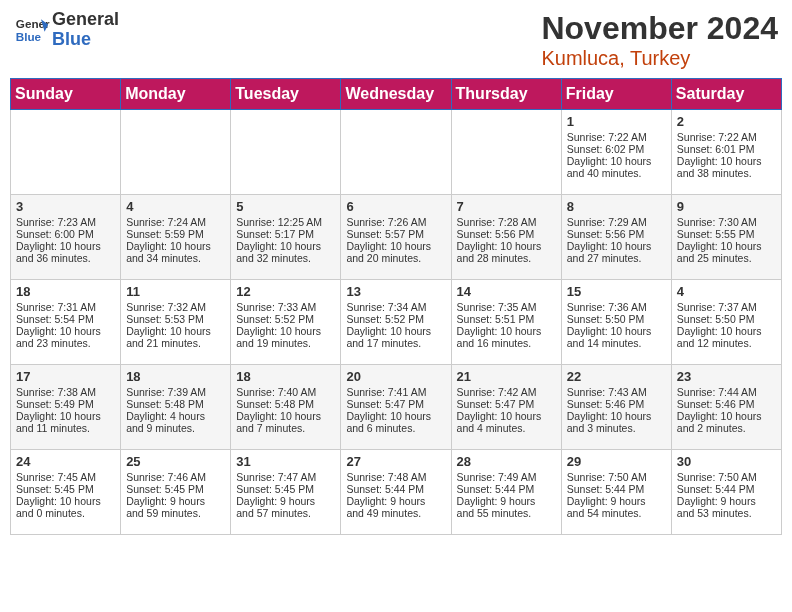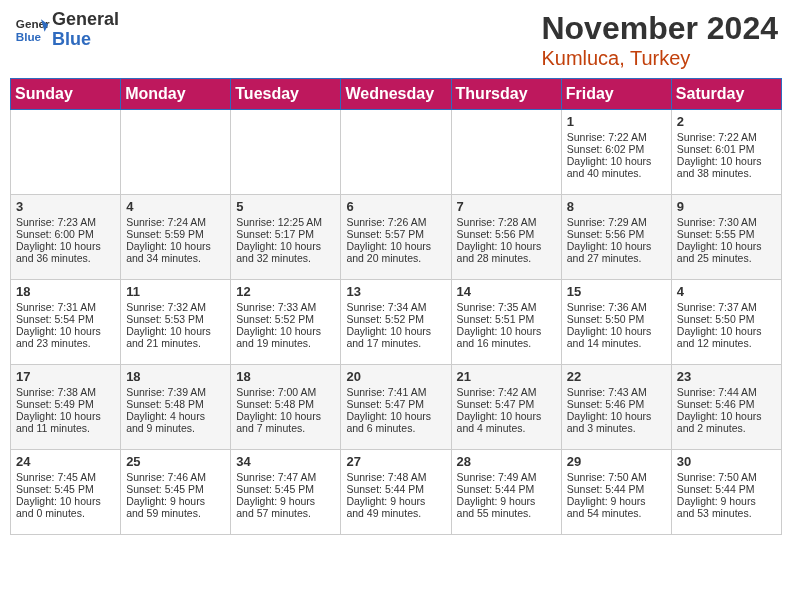--- a/index.html
+++ b/index.html
@@ -233,21 +233,21 @@
           <div>Daylight: 10 hours and 11 minutes.</div>
         </td>
         <td>
           <span class="day-number">18</span>
           <div>Sunrise: 7:39 AM</div>
           <div>Sunset: 5:48 PM</div>
           <div>Daylight: 4 hours and 9 minutes.</div>
         </td>
         <td>
           <span class="day-number">18</span>
-          <div>Sunrise: 7:00 AM</div>
+          <div>Sunrise: 7:40 AM</div>
           <div>Sunset: 5:48 PM</div>
           <div>Daylight: 10 hours and 7 minutes.</div>
         </td>
         <td>
           <span class="day-number">20</span>
           <div>Sunrise: 7:41 AM</div>
           <div>Sunset: 5:47 PM</div>
           <div>Daylight: 10 hours and 6 minutes.</div>
         </td>
         <td>
@@ -276,21 +276,21 @@
           <div>Sunset: 5:45 PM</div>
           <div>Daylight: 10 hours and 0 minutes.</div>
         </td>
         <td>
           <span class="day-number">25</span>
           <div>Sunrise: 7:46 AM</div>
           <div>Sunset: 5:45 PM</div>
           <div>Daylight: 9 hours and 59 minutes.</div>
         </td>
         <td>
-          <span class="day-number">34</span>
+          <span class="day-number">31</span>
           <div>Sunrise: 7:47 AM</div>
           <div>Sunset: 5:45 PM</div>
           <div>Daylight: 9 hours and 57 minutes.</div>
         </td>
         <td>
           <span class="day-number">27</span>
           <div>Sunrise: 7:48 AM</div>
           <div>Sunset: 5:44 PM</div>
           <div>Daylight: 9 hours and 49 minutes.</div>
         </td>

